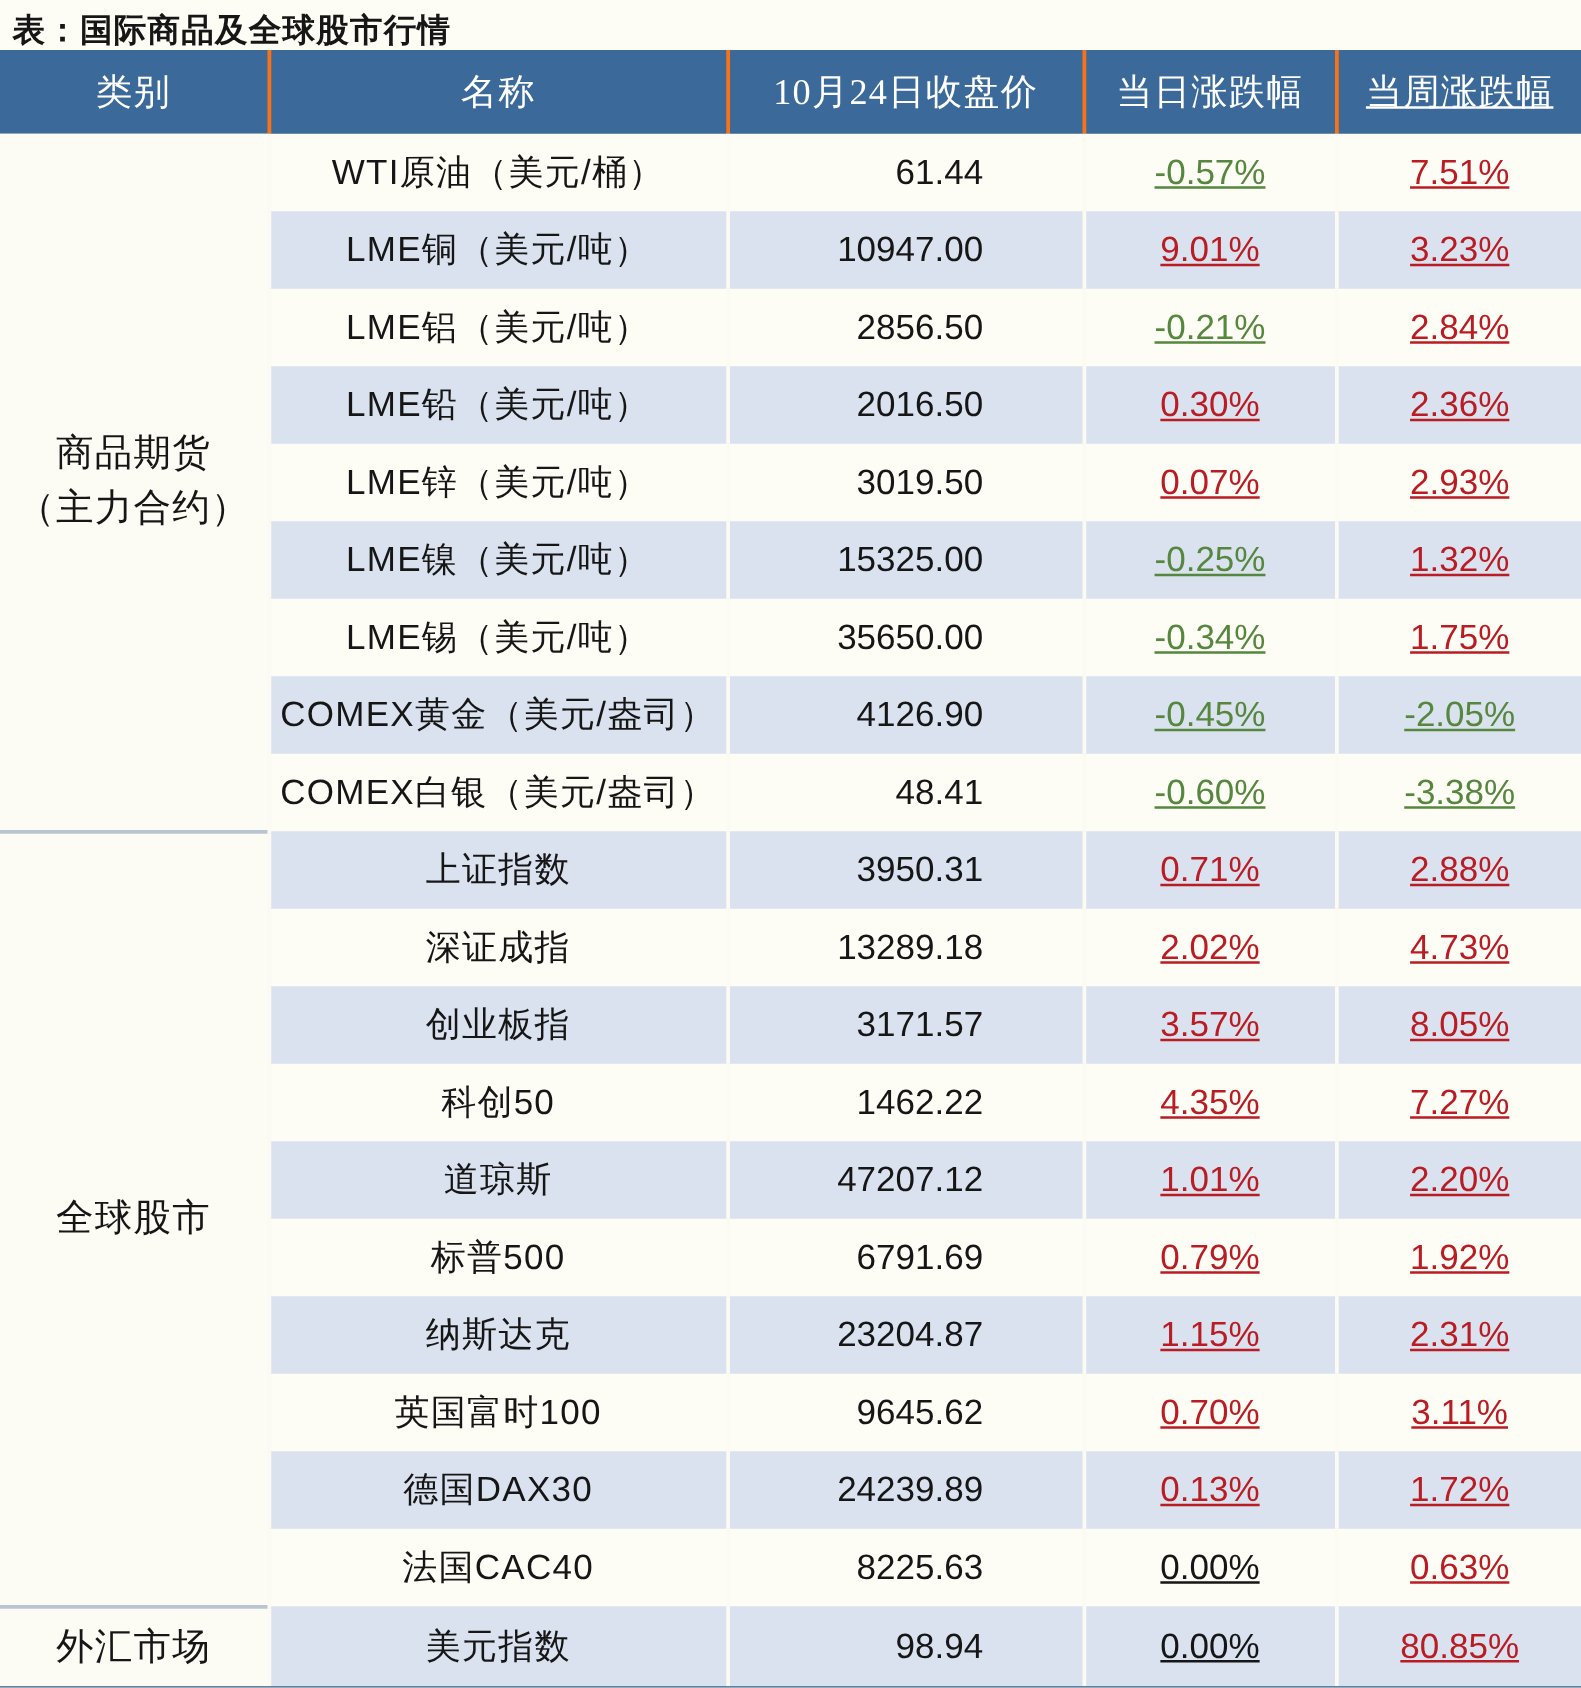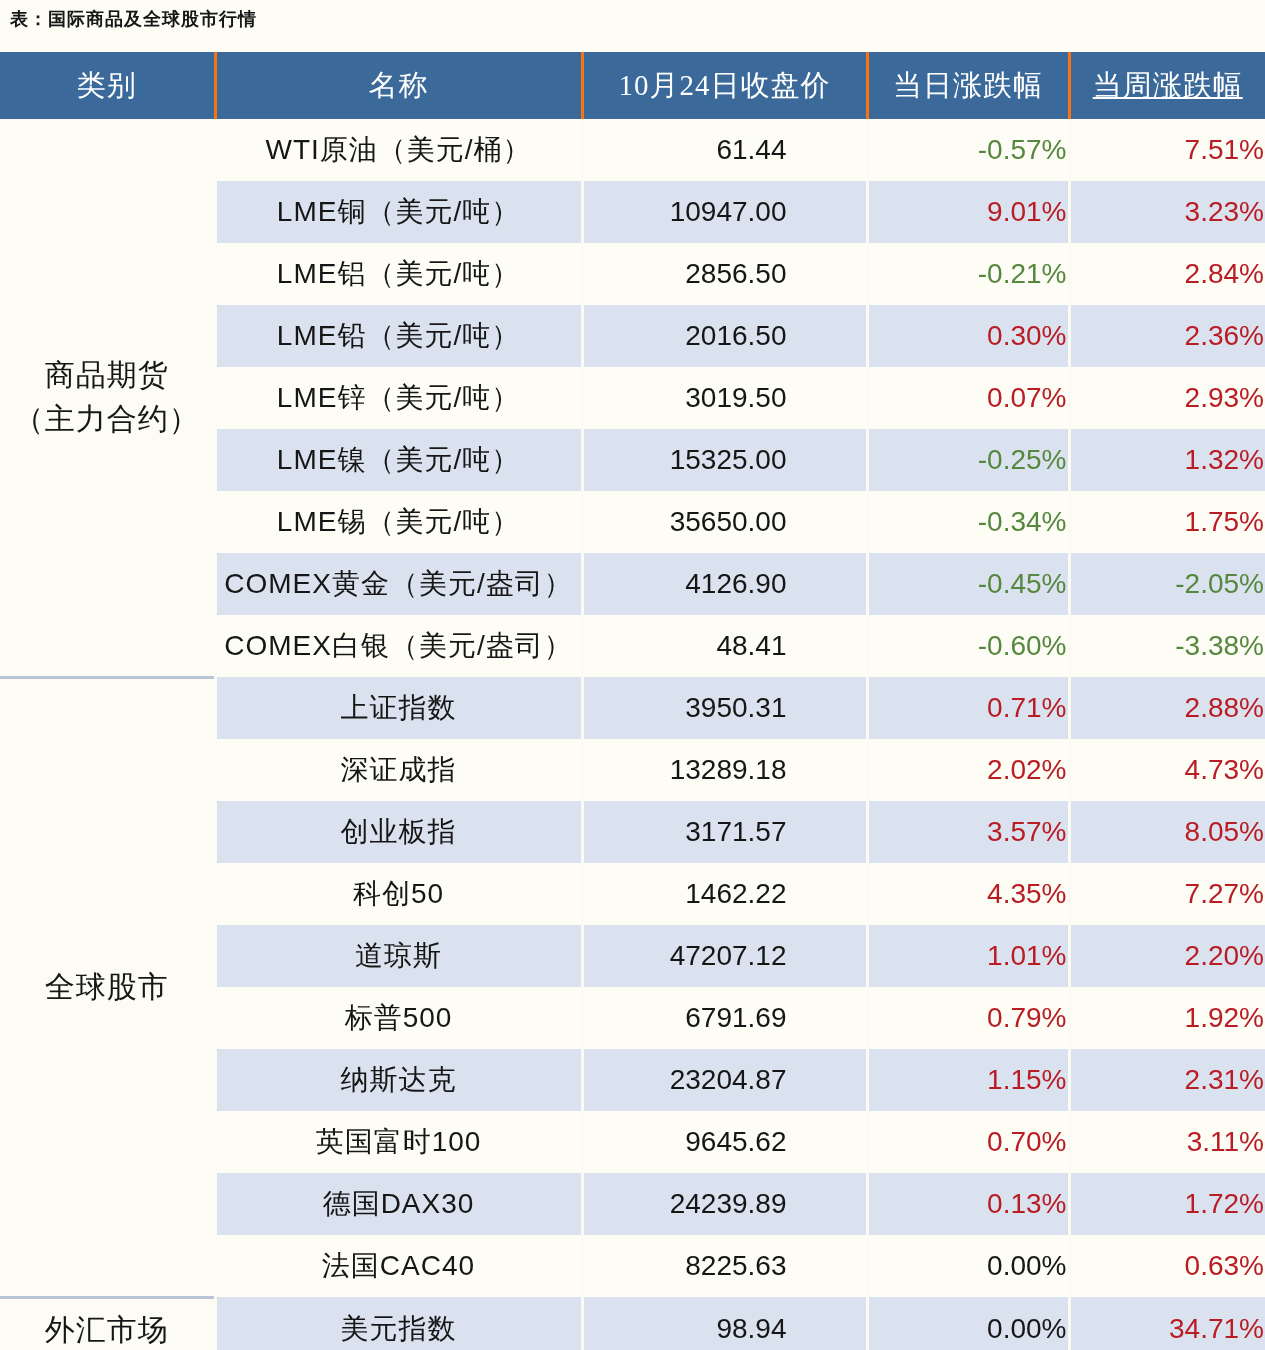--- a/index.html
+++ b/index.html
@@ -5,23 +5,23 @@
   html,body{margin:0;padding:0;}
   body{
     width:1265px;height:1350px;
     background:#fdfcf5;
     font-family:"Liberation Sans",sans-serif;
     color:#161616;
     overflow:hidden;
   }
   .title{
     box-sizing:border-box;
-    height:52px;
+    height:40px;
     padding:7px 0 0 10px;
-    font-size:18px;
+    font-size:26px;
     font-weight:bold;
     letter-spacing:1px;
   }
   table.market{
     width:1265px;
     table-layout:fixed;
     border-collapse:collapse;
   }
   col.c-cat{width:215px;}
   col.c-name{width:367px;}
@@ -50,21 +50,21 @@
   tbody td.cat, tr.alt td.cat{
     background:#fcfbf4;
     text-align:center;
     font-size:30px;
     line-height:44px;
     letter-spacing:1px;
   }
   td.cat.sec-border{border-top:3px solid var(--divider,#b9c5d3);}
   td.name{text-align:center;letter-spacing:1px;}
   td.close{text-align:right;padding-right:79px;font-family:Liberation Sans, sans-serif;}
-  td.day, td.week{text-align:right;}
+  td.day, td.week{text-align:center;text-decoration:underline;}
   .up{color:var(--up,#b91c23);}
   .down{color:var(--down,#56873e);}
   .flat{color:#161616;}
   .bottom-bar{
     width:1265px;height:7px;
     background:var(--bottom,#2f5b84);
   }
 </style>
 </head>
 <body>
@@ -210,18 +210,18 @@
         <td class="day flat">0.00%</td>
         <td class="week up">0.63%</td>
       </tr>
       <tr class="alt">
         <td class="cat sec-border" rowspan="1">
           <div>外汇市场</div>
         </td>
         <td class="name">美元指数</td>
         <td class="close">98.94</td>
         <td class="day flat">0.00%</td>
-        <td class="week up">34.71%</td>
+        <td class="week up">80.85%</td>
       </tr>
     </tbody>
 </table>
 
 <div class="bottom-bar"></div>
 
 </body></html>

